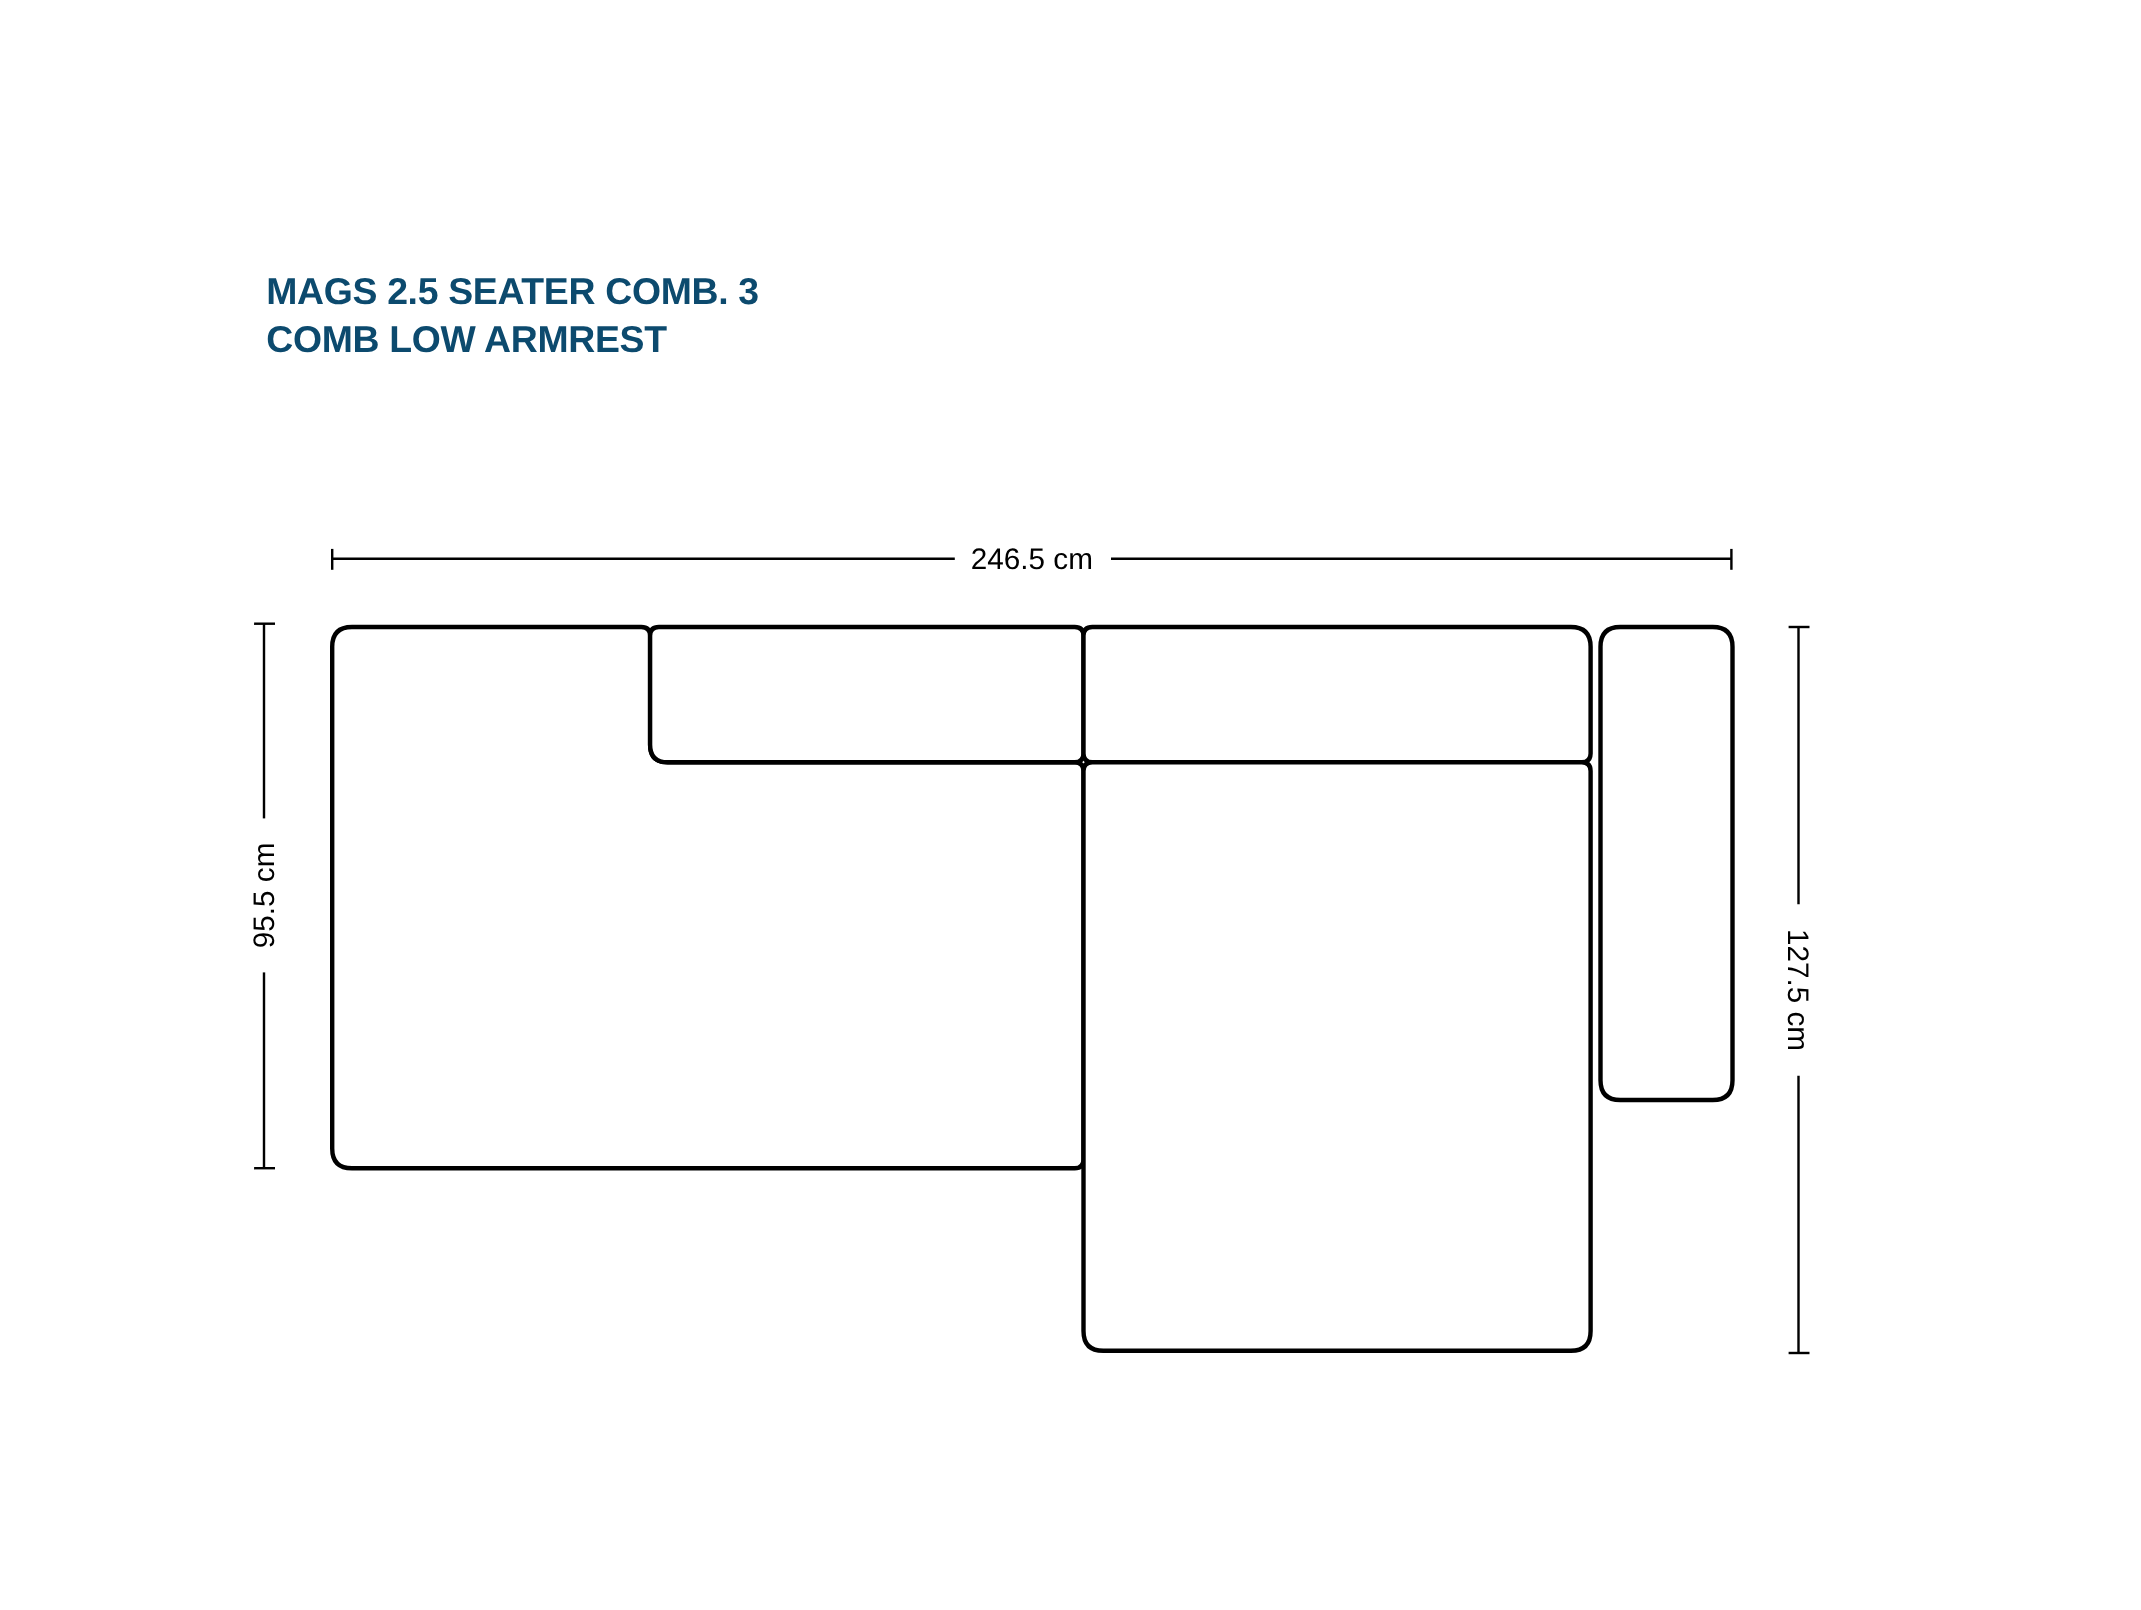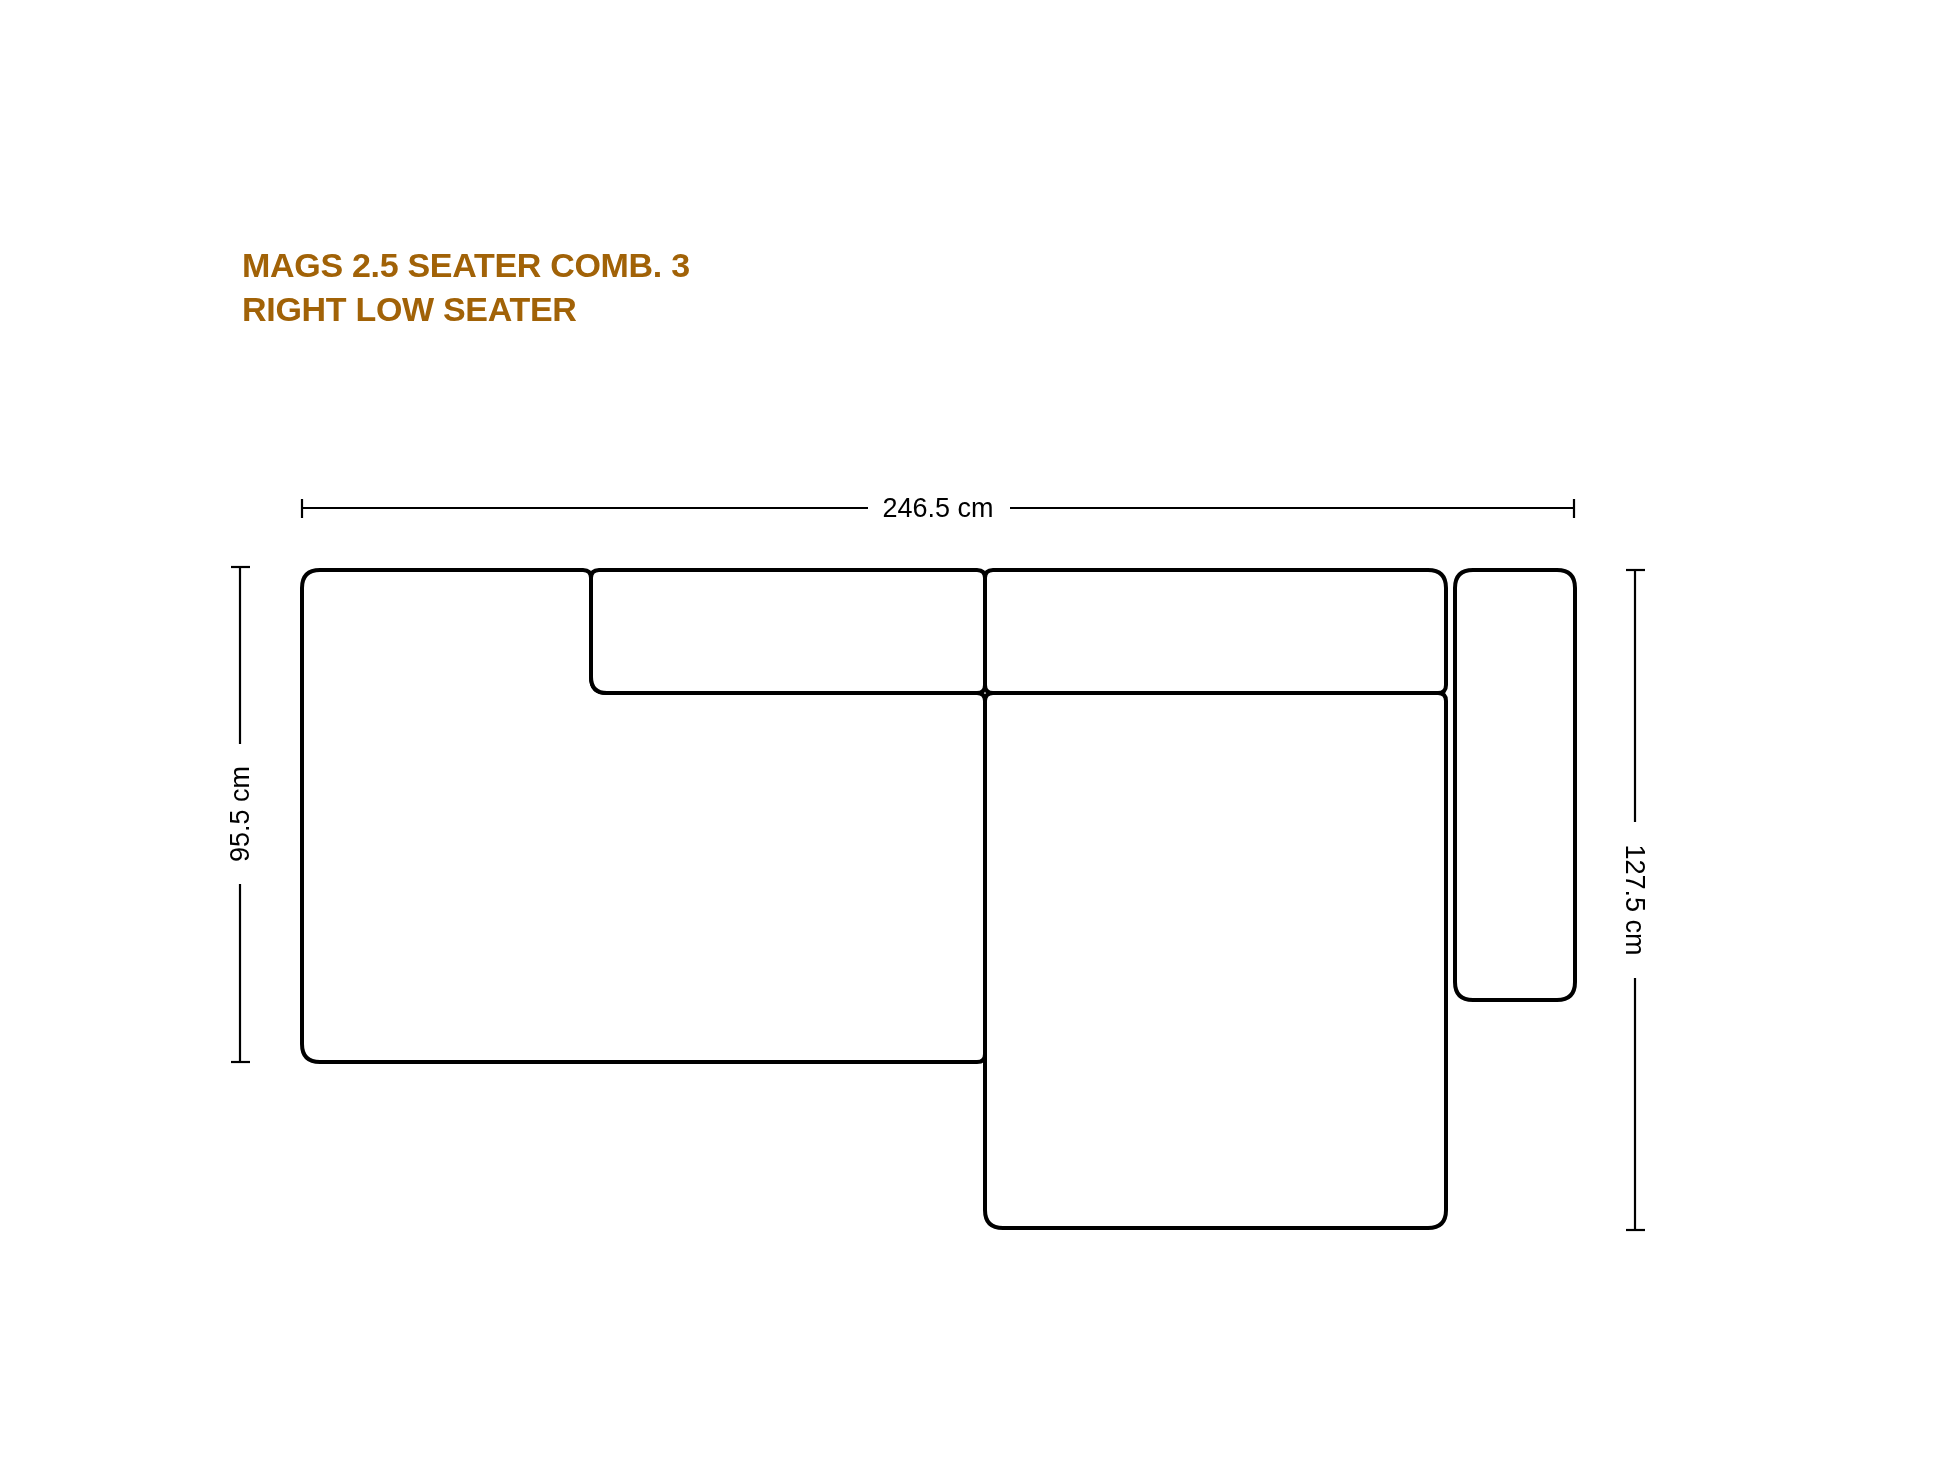--- a/index.html
+++ b/index.html
@@ -16,21 +16,21 @@
     font-family: "Liberation Sans", sans-serif;
   }
   .product-title {
     position: absolute;
     left: 242px;
     top: 243px;
     font-size: 34px;
     font-weight: 700;
     line-height: 44px;
     letter-spacing: -0.3px;
-    color: #a16207;
+    color: #0c4a6e;
     white-space: nowrap;
   }
   .diagram-svg {
     position: absolute;
     left: 0;
     top: 0;
     width: 1946px;
     height: 1464px;
   }
   .module {
@@ -50,21 +50,21 @@
     font-weight: 400;
   }
 </style>
 </head>
 <body>
 
 <div class="stage">
 
   <div class="product-title">
     <div>MAGS 2.5 SEATER COMB. 3</div>
-    <div>RIGHT LOW SEATER</div>
+    <div>COMB LOW ARMREST</div>
   </div>
 
   <svg class="diagram-svg" viewBox="0 0 1946 1464">
 
     <g>
 
       <path class="module" d="M 320 570 L 583 570 Q 591 570 591 578 L 591 677 Q 591 693 607 693 L 977 693 Q 985 693 985 701 L 985 1054 Q 985 1062 977 1062 L 320 1062 Q 302 1062 302 1044 L 302 588 Q 302 570 320 570 Z"></path>
 
       <path class="module" d="M 599 570 L 977 570 Q 985 570 985 578 L 985 685 Q 985 693 977 693 L 607 693 Q 591 693 591 677 L 591 578 Q 591 570 599 570 Z"></path>
 

